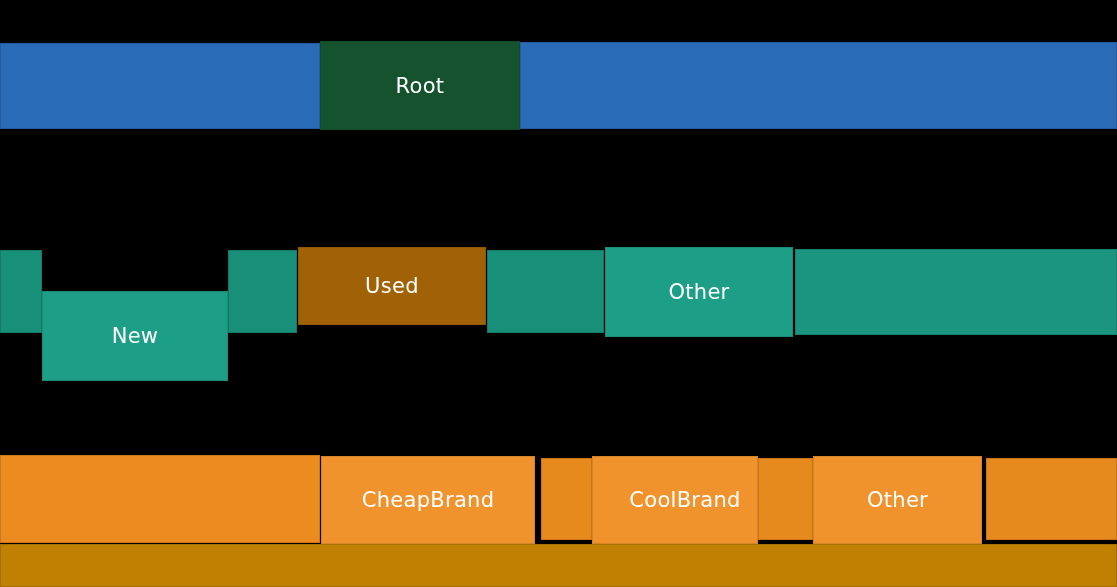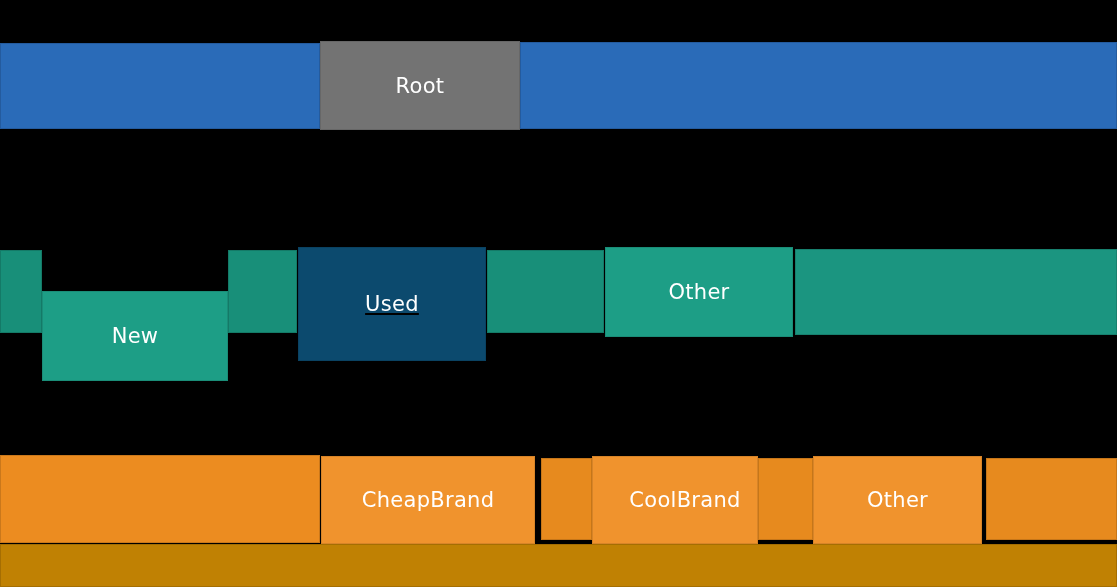--- a/index.html
+++ b/index.html
@@ -32,30 +32,30 @@
     letter-spacing: 0.3px;
     white-space: nowrap;
     user-select: none;
   }
 </style>
 </head>
 <body>
 
 <div id="chart-canvas" style="width: 1117px; height: 587px; background: rgb(0, 0, 0);">
     <div class="seg" style="left: 0px; top: 43px; width: 320px; height: 86px; background: rgb(42, 107, 184);"></div>
-    <div class="seg labeled" style="left: 320px; top: 41px; width: 200px; height: 89px; background: #737373;">
+    <div class="seg labeled" style="left: 320px; top: 41px; width: 200px; height: 89px; background: #14532d;">
       <span class="seg-label" style="color: rgb(255, 255, 255); font-size: 21px;">Root</span>
     </div>
     <div class="seg" style="left: 520px; top: 42px; width: 597px; height: 87px; background: rgb(42, 107, 184);"></div>
     <div class="seg" style="left: 0px; top: 250px; width: 42px; height: 83px; background: rgb(24, 143, 121);"></div>
     <div class="seg labeled" style="left: 42px; top: 247px; width: 186px; height: 90px; background: rgb(29, 158, 134); margin-top: 44px;">
       <span class="seg-label" style="color: rgb(255, 255, 255); font-size: 21px;">New</span>
     </div>
     <div class="seg" style="left: 228px; top: 250px; width: 69px; height: 83px; background: rgb(24, 143, 121);"></div>
-    <div class="seg labeled" style="left: 298px; top: 247px; width: 188px; height: 114px; background: #0c4a6e; text-decoration: underline;">
+    <div class="seg labeled" style="left: 298px; top: 247px; width: 188px; height: 78px; background: #a16207;">
       <span class="seg-label" style="color: rgb(255, 255, 255); font-size: 21px;">Used</span>
     </div>
     <div class="seg" style="left: 487px; top: 250px; width: 117px; height: 83px; background: rgb(24, 143, 121);"></div>
     <div class="seg labeled" style="left: 605px; top: 247px; width: 188px; height: 90px; background: rgb(29, 158, 134);">
       <span class="seg-label" style="color: rgb(255, 255, 255); font-size: 21px;">Other</span>
     </div>
     <div class="seg" style="left: 795px; top: 249px; width: 322px; height: 86px; background: rgb(27, 149, 128);"></div>
     <div class="seg" style="left: 0px; top: 455px; width: 320px; height: 88px; background: rgb(236, 140, 32);"></div>
     <div class="seg labeled" style="left: 321px; top: 456px; width: 214px; height: 88px; background: rgb(240, 147, 45);">
       <span class="seg-label" style="color: rgb(255, 255, 255); font-size: 21px;">CheapBrand</span>

